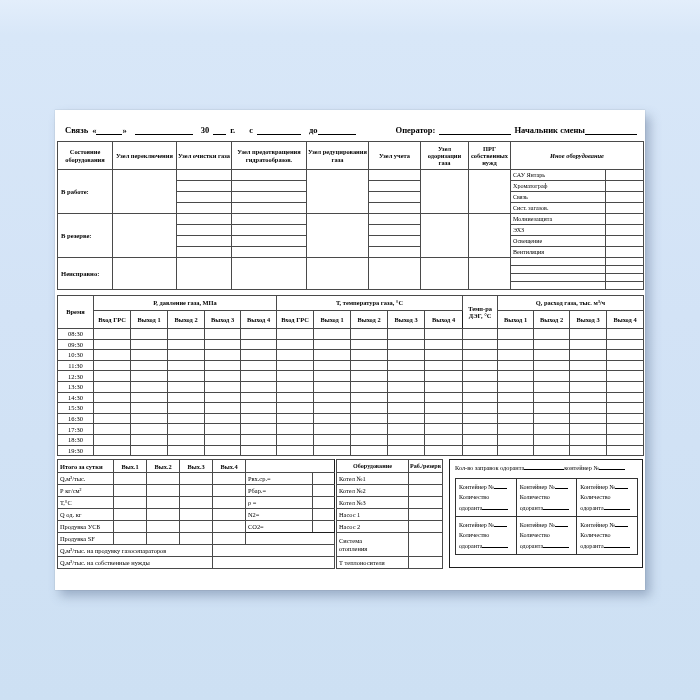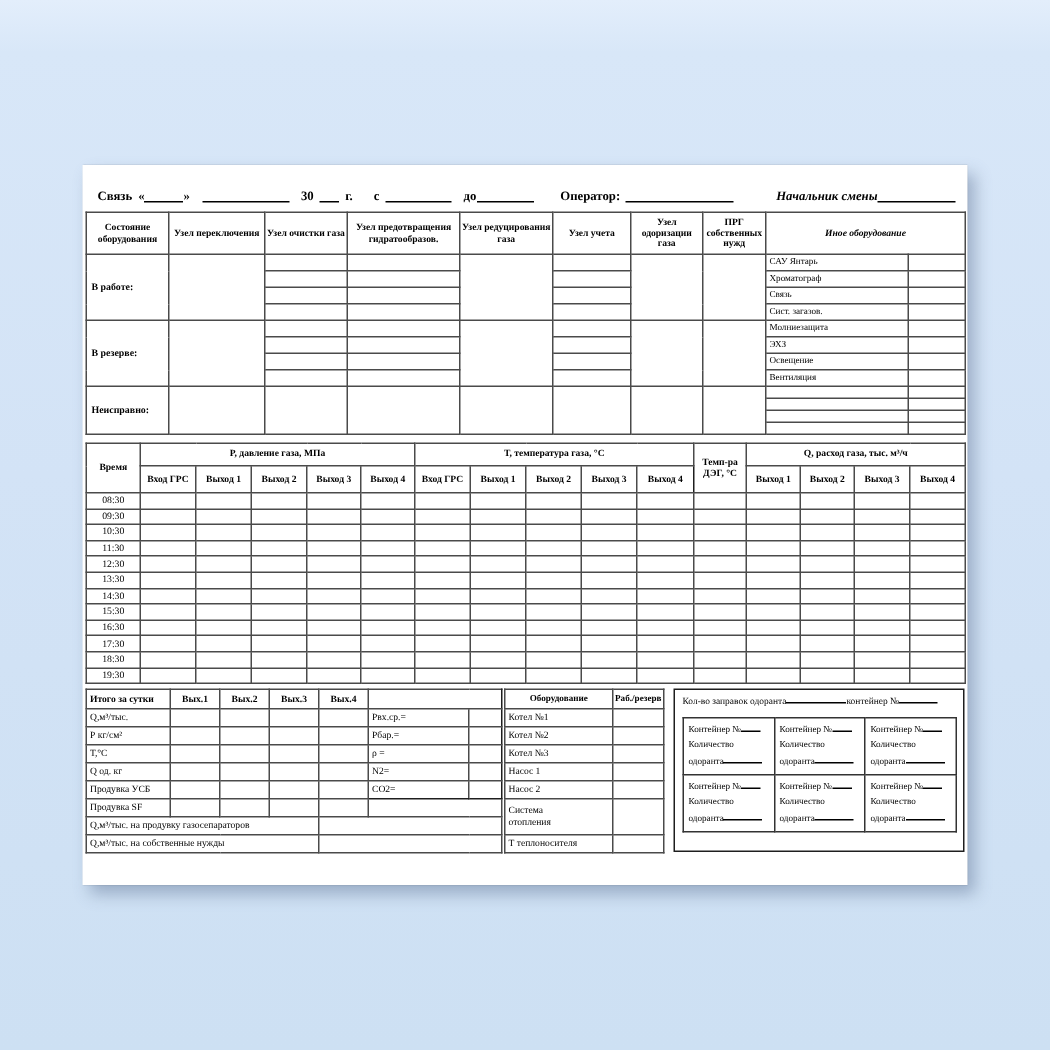--- a/index.html
+++ b/index.html
@@ -18,21 +18,21 @@
     padding:2px;
   }
   
   .hdrline {
     display:flex; align-items:flex-end; white-space:nowrap;
     margin:13px 6px 6px 8px; font-weight:bold; font-size:8.5px;
   }
   .hdrline span { display:inline-block; }
   .ul { display:inline-block; border-bottom:1px solid #000; height:7px; }
   .gap8 { margin-left:8px; } .gap4 { margin-left:4px; } .gap14 { margin-left:14px; }
-  .push { margin-left:auto;font-style:italic; }
+  .push { margin-left:auto; }
   
   table { border-collapse:collapse; table-layout:fixed; margin:0 auto; }
   td, th { border:1px solid #4a4a4a; font-size:6.4px; line-height:1.12; text-align:center; vertical-align:middle; padding:0 1px; overflow:hidden; }
   th { font-weight:bold; }
   
   .t1 { width:586px; border:1.6px solid #1e1e1e; margin-top:4px; }
   .t1 thead th { height:28px; }
   .t1 .ital { font-style:italic; }
   .t1 tr.h11 { height:11px; } .t1 tr.h8 { height:8px; }
   .t1 .state { text-align:left; font-weight:bold; padding-left:3px; font-size:6.6px; }
@@ -78,21 +78,21 @@
       <span class="ul" style="width:26px"></span>
       <span>»</span>
     <span class="ul gap8" style="width:58px"></span>
     <span class="gap8">30</span>
       <span class="ul gap4" style="width:13px"></span>
     <span class="gap4">г.</span>
     <span class="gap14">с</span>
       <span class="ul gap4" style="width:44px"></span>
     <span class="gap8">до</span>
       <span class="ul" style="width:38px"></span>
-    <span class="gap14" style="margin-left:18px">Оператор:</span>
+    <span class="gap14" style="margin-left:40px">Оператор:</span>
       <span class="ul gap4" style="width:72px"></span>
     <span class="push">Начальник смены</span>
       <span class="ul" style="width:52px"></span>
   </div>
 
   <table class="t1">
     <colgroup>
       <col style="width:55px">
         <col style="width:64px">
         <col style="width:55px">

